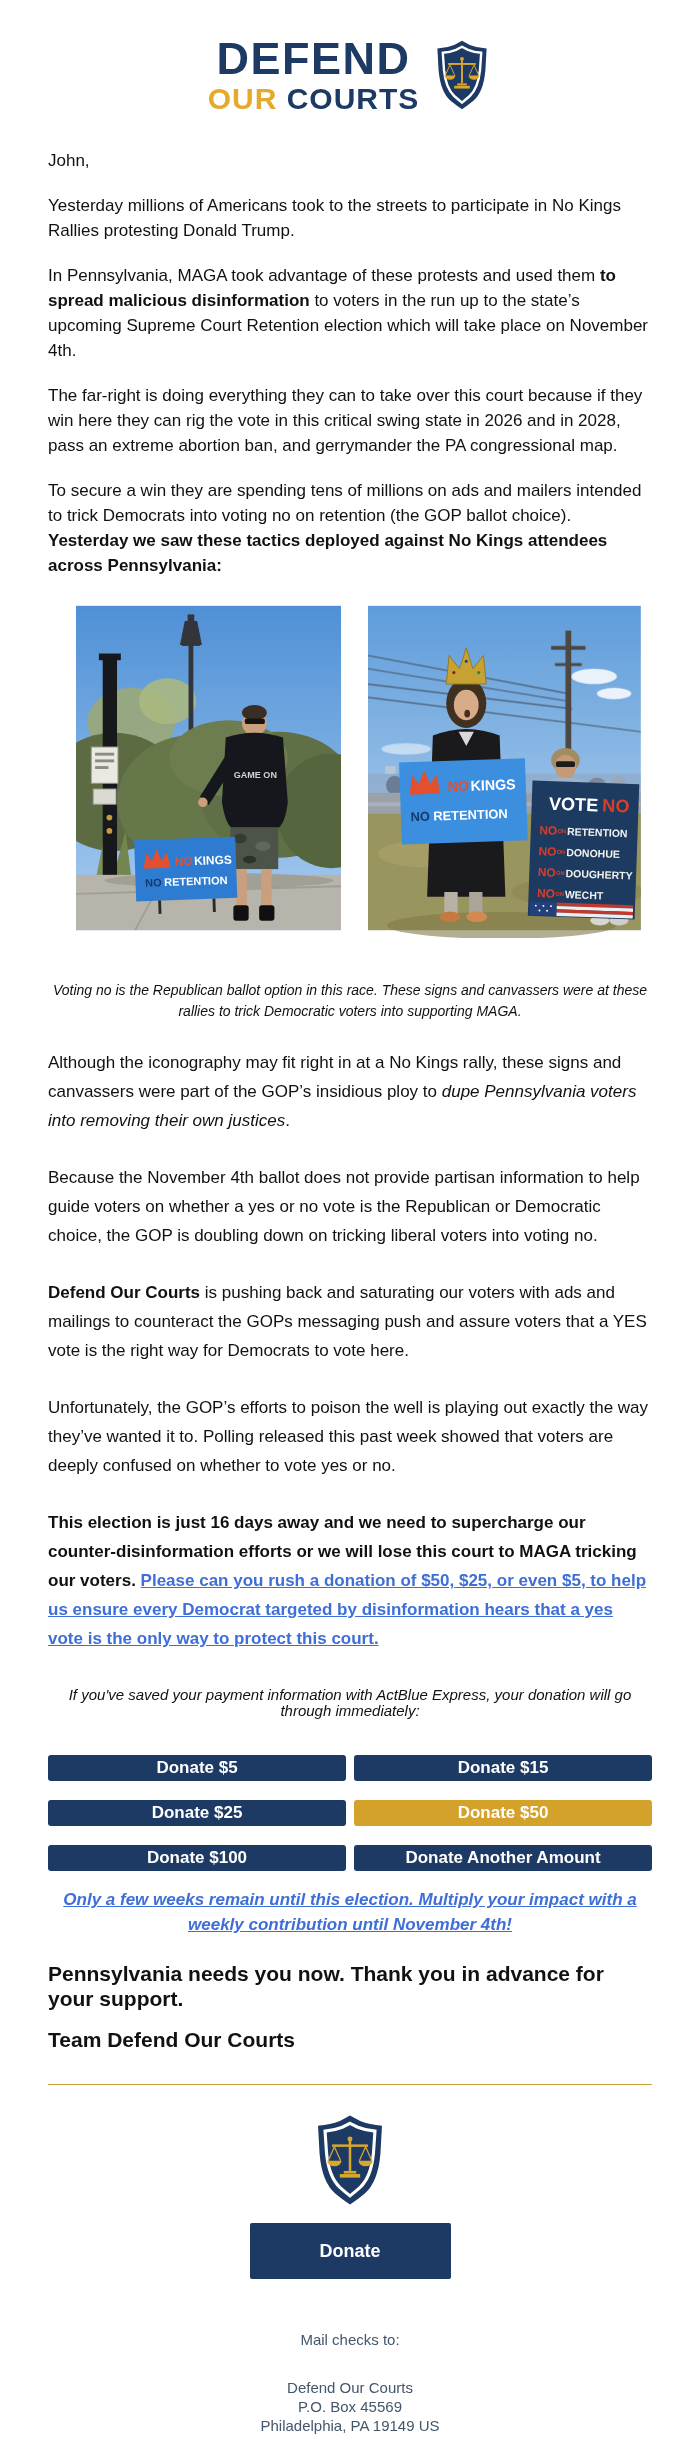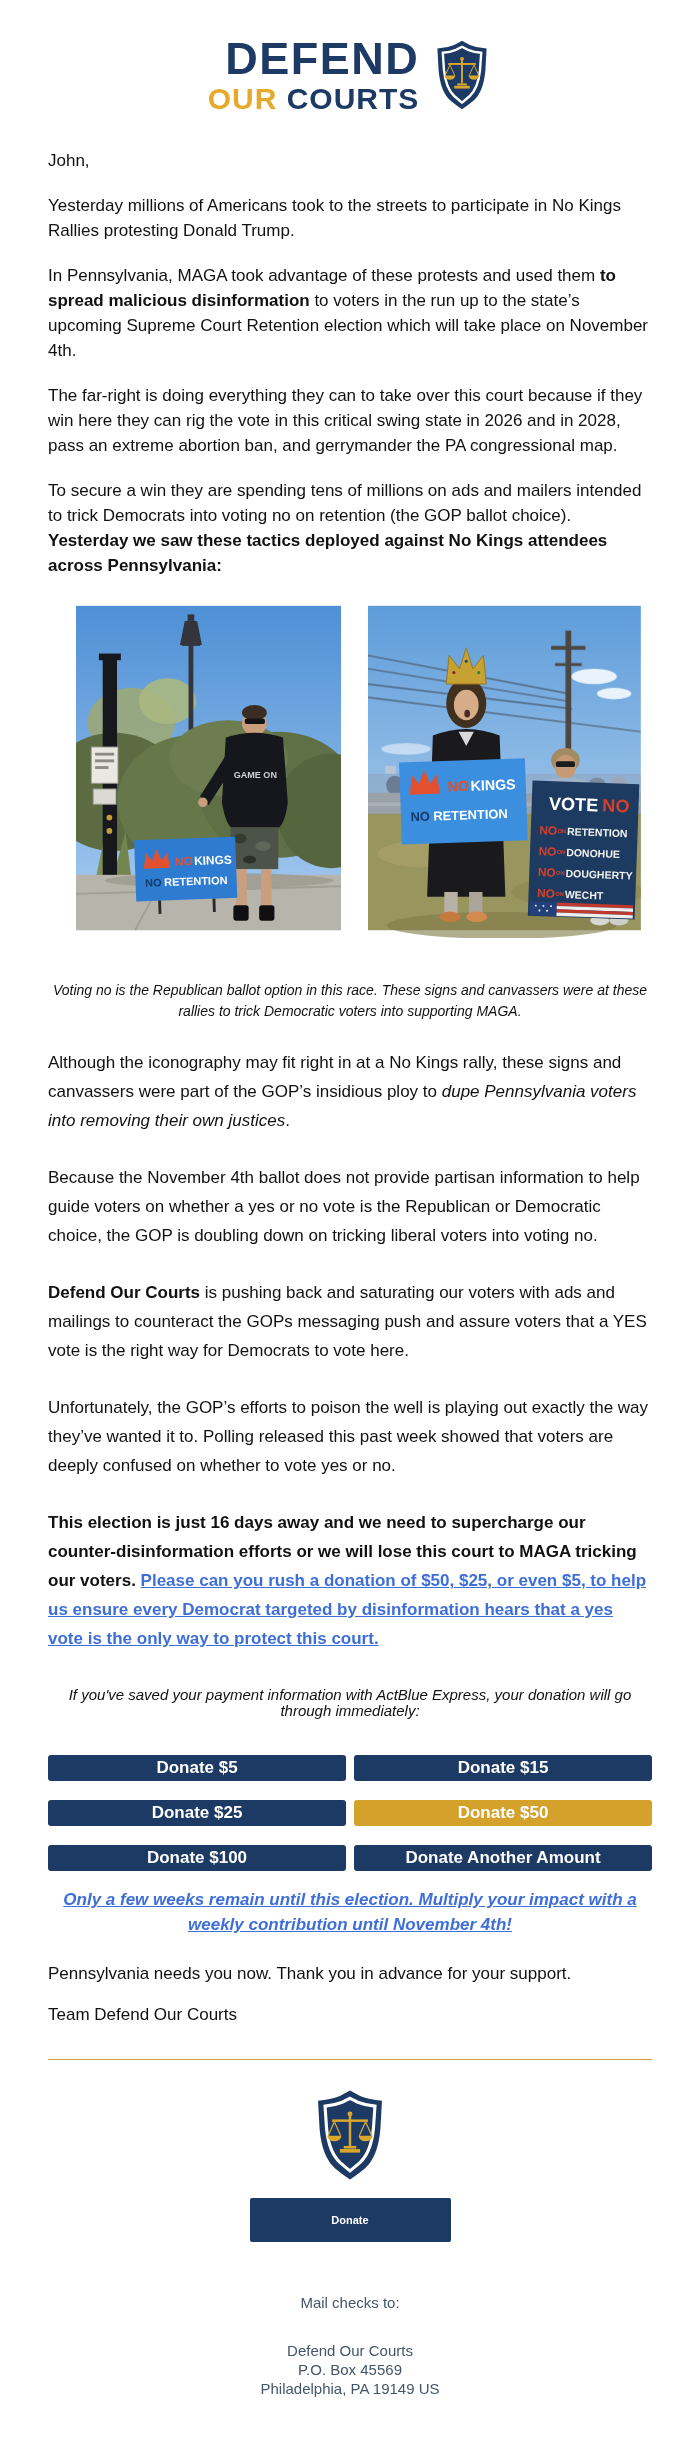--- a/index.html
+++ b/index.html
@@ -7,21 +7,21 @@
     --footer:#44566B; --rule:#C9A03A; --ink:#111;
   }
   *{box-sizing:border-box;}
   html,body{margin:0;padding:0;background:#fff;}
   body{width:700px;margin:0 auto;font-family:"Liberation Sans",sans-serif;color:var(--ink);}
   .email{width:700px;padding:36px 48px 24px;background:#fff;}
 
   
   .masthead{display:flex;justify-content:center;margin-bottom:34px;}
   .logo{display:flex;align-items:center;gap:13px;}
-  .logo-words{text-align:right;line-height:1;}
+  .logo-words{text-align:center;line-height:1;}
   .l1{font-size:45px;font-weight:900;letter-spacing:1.5px;color:var(--navy);}
   .l2{font-size:30px;font-weight:900;letter-spacing:1px;color:var(--navy);margin-top:3px;}
   .gold-text{color:var(--goldtext);}
 
   
   .greeting{margin:0 0 20px;font-size:17px;line-height:25px;}
   .para{margin:0 0 20px;font-size:17px;line-height:25px;}
   .para.lg{line-height:29px;margin:0 0 28px;}
   .b{font-weight:700;}
   .i{font-style:italic;}
@@ -37,29 +37,29 @@
   .actblue-note{margin:34px auto 0;font-size:15px;font-style:italic;line-height:16px;text-align:center;}
 
   .donate-grid{display:grid;grid-template-columns:1fr 1fr;column-gap:8px;row-gap:19px;margin:36px 0 0;}
   .btn{display:flex;align-items:center;justify-content:center;height:26px;background:var(--navy);
        color:#fff;font-size:17px;font-weight:700;text-decoration:none;border-radius:3px;cursor:pointer;}
   .btn.gold{background:var(--gold);}
 
   .weekly-link{display:block;margin:16px auto 0;font-size:17px;font-weight:700;font-style:italic;line-height:25px;
        text-align:center;color:var(--link);text-decoration:underline;cursor:pointer;}
 
-  .closing{margin:24px 0 0;font-size:17px;line-height:25px;}
+  .closing{margin:24px 0 0;font-size:21px;line-height:25px;font-weight:bold;}
   .closing + .closing{margin-top:16px;}
 
   hr.gold-rule{border:none;border-top:1px solid var(--rule);margin:32px 0 0;}
 
   .footer-logo{display:flex;justify-content:center;margin-top:28px;}
   .footer-donate-wrap{display:flex;justify-content:center;margin-top:16px;}
-  .footer-donate{display:flex;align-items:center;justify-content:center;width:201px;height:44px;
-       background:var(--navy);color:#fff;font-size:11px;font-weight:700;text-decoration:none;border-radius:2px;cursor:pointer;}
+  .footer-donate{display:flex;align-items:center;justify-content:center;width:201px;height:56px;
+       background:var(--navy);color:#fff;font-size:18px;font-weight:700;text-decoration:none;border-radius:2px;cursor:pointer;}
 
   .mail-checks{margin:52px 0 0;text-align:center;font-size:15px;color:var(--footer);}
   .address{margin:30px 0 0;text-align:center;font-size:15px;line-height:19px;color:var(--footer);}
 </style>
 </head>
 <body>
 
 <svg width="0" height="0" style="position:absolute" aria-hidden="true">
   <symbol id="shield" viewBox="0 0 100 120">
     <path d="M50 3 L63 10 Q75 15 91 16 L89 52 Q86 88 69 103 Q58 112 50 117 Q42 112 31 103 Q14 88 11 52 L9 16 Q25 15 37 10 Z" fill="#1C3A64"></path>

